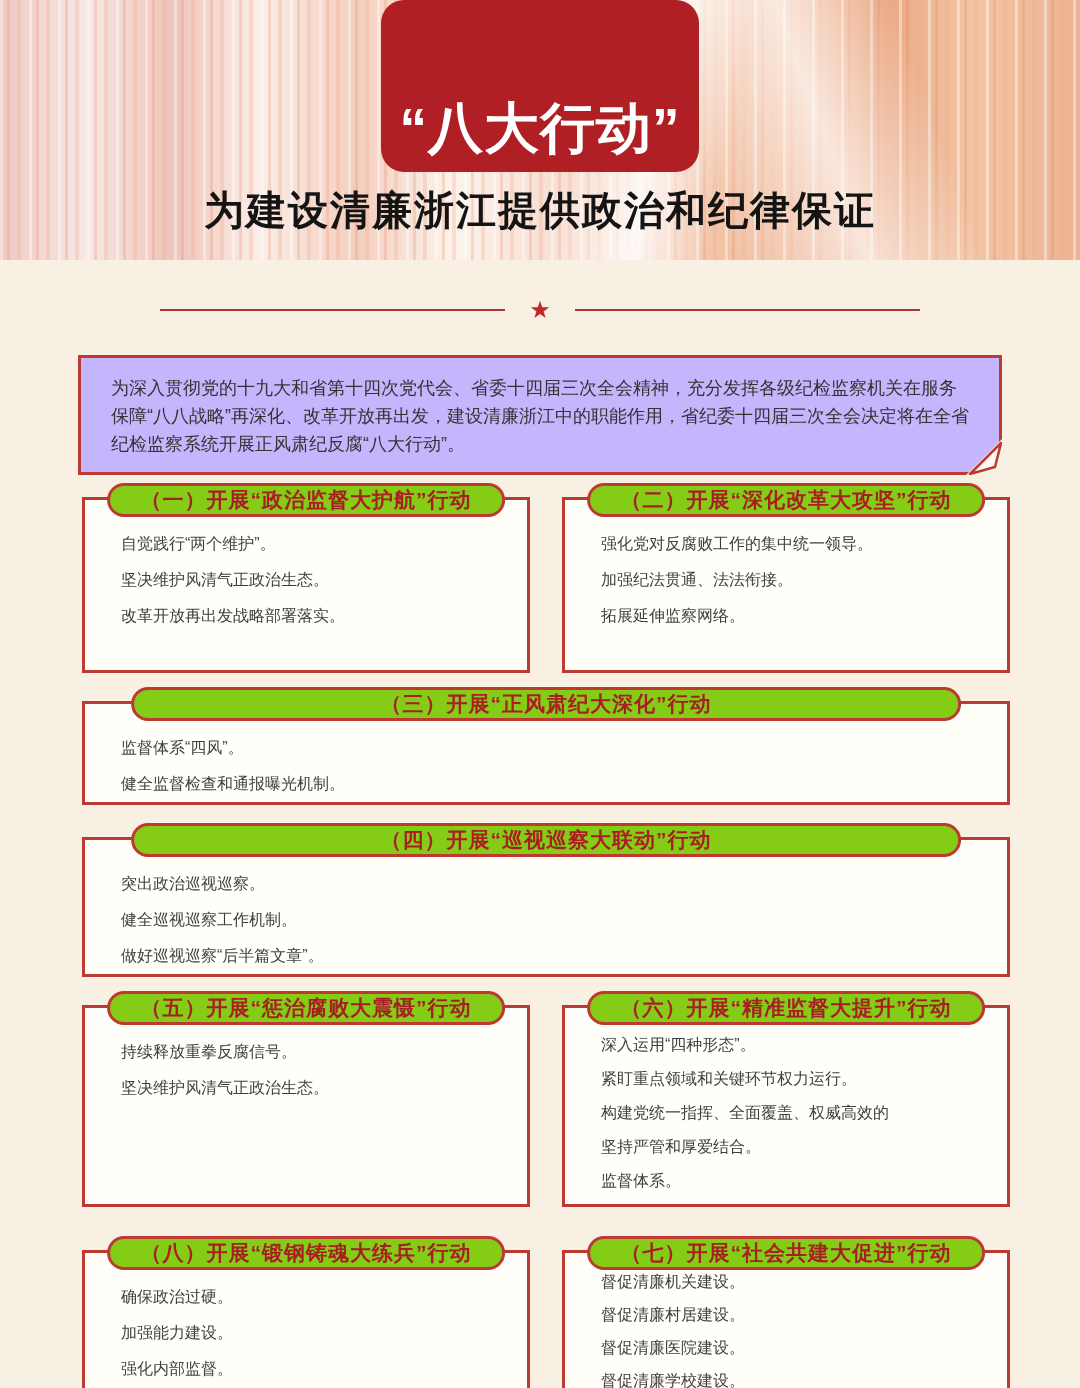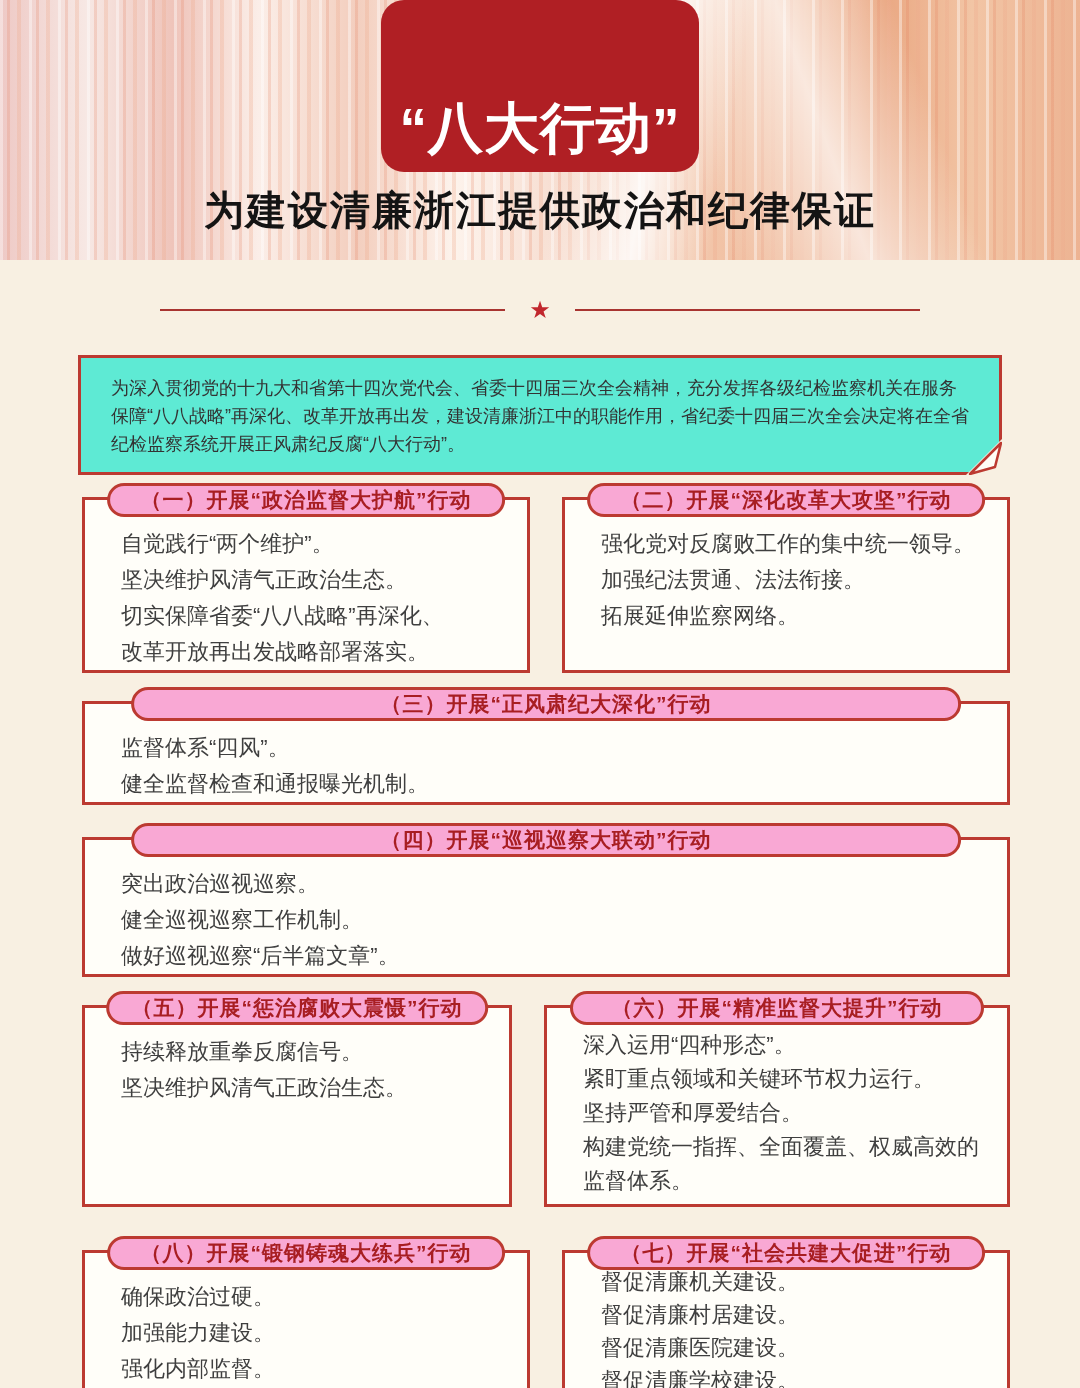--- a/index.html
+++ b/index.html
@@ -45,21 +45,21 @@
 
   
   .divider{ display:flex; align-items:center; margin:38px 160px 0 160px; }
   .divider .line{ flex:1; height:2px; background:#a83430; }
   .divider .star{ color:#c1272d; font-size:24px; line-height:1; margin:0 24px; }
 
   
   .intro{
     position:relative;
     width:924px; margin:33px auto 0 auto;
-    background:#5eead4;
+    background:#c4b5fd;
     border:3px solid #bc3a31;
     padding:16px 26px 14px 30px;
   }
   .intro p{ font-size:18px; line-height:28px; color:#333333; }
   .fold{ position:absolute; right:-3px; bottom:-3px; }
 
   
   .grid{ padding:0 70px 0 82px; }
   .row{ display:flex; gap:32px; }
   .row-1{ margin-top:22px; }
@@ -69,28 +69,28 @@
   .card{
     position:relative; flex:1;
     background:#fffef9;
     border:3px solid #bc3a31;
   }
   .h176{ height:176px; } .h154{ height:154px; }
   .h202{ height:202px; } .h218{ height:218px; }
   .pill{
     position:absolute; top:-17px; left:50%; transform:translateX(-50%);
     width:90%; height:34px;
-    background:#f9a8d4;
+    background:#84cc16;
     border:3px solid #bc3a31; border-radius:18px;
     display:flex; align-items:center; justify-content:center;
     font-size:21px; font-weight:bold; color:#a81e22;
     letter-spacing:1px; white-space:nowrap;
   }
   .lines{ padding:26px 28px 0 36px; }
-  .lines p{ font-size:22px; line-height:36px; color:#3f3f3f; white-space:nowrap; }
+  .lines p{ font-size:16px; line-height:36px; color:#3f3f3f; white-space:nowrap; }
   .card.tight .lines{ padding-top:20px; }
   .card.tight .lines p{ line-height:34px; }
   .card.compact .lines{ padding-top:12px; }
   .card.compact .lines p{ line-height:33px; }
 </style>
 </head>
 <body>
 
 <header class="banner">
   <div class="title-box">
@@ -114,21 +114,20 @@
 </section>
 
 <main class="grid">
 
   <div class="row row-1">
     <div class="card h176">
       <div class="pill">（一）开展“政治监督大护航”行动</div>
       <div class="lines">
         <p>自觉践行“两个维护”。</p>
         <p>坚决维护风清气正政治生态。</p>
-        <p>切实保障省委“八八战略”再深化、</p>
         <p>改革开放再出发战略部署落实。</p>
       </div>
     </div>
     <div class="card h176">
       <div class="pill">（二）开展“深化改革大攻坚”行动</div>
       <div class="lines">
         <p>强化党对反腐败工作的集中统一领导。</p>
         <p>加强纪法贯通、法法衔接。</p>
         <p>拓展延伸监察网络。</p>
       </div>
@@ -159,22 +158,22 @@
       <div class="lines">
         <p>持续释放重拳反腐信号。</p>
         <p>坚决维护风清气正政治生态。</p>
       </div>
     </div>
     <div class="card h202 tight">
       <div class="pill">（六）开展“精准监督大提升”行动</div>
       <div class="lines">
         <p>深入运用“四种形态”。</p>
         <p>紧盯重点领域和关键环节权力运行。</p>
+        <p>构建党统一指挥、全面覆盖、权威高效的</p>
         <p>坚持严管和厚爱结合。</p>
-        <p>构建党统一指挥、全面覆盖、权威高效的</p>
         <p>监督体系。</p>
       </div>
     </div>
   </div>
 
   <div class="row row-4">
     <div class="card h218">
       <div class="pill">（八）开展“锻钢铸魂大练兵”行动</div>
       <div class="lines">
         <p>确保政治过硬。</p>

